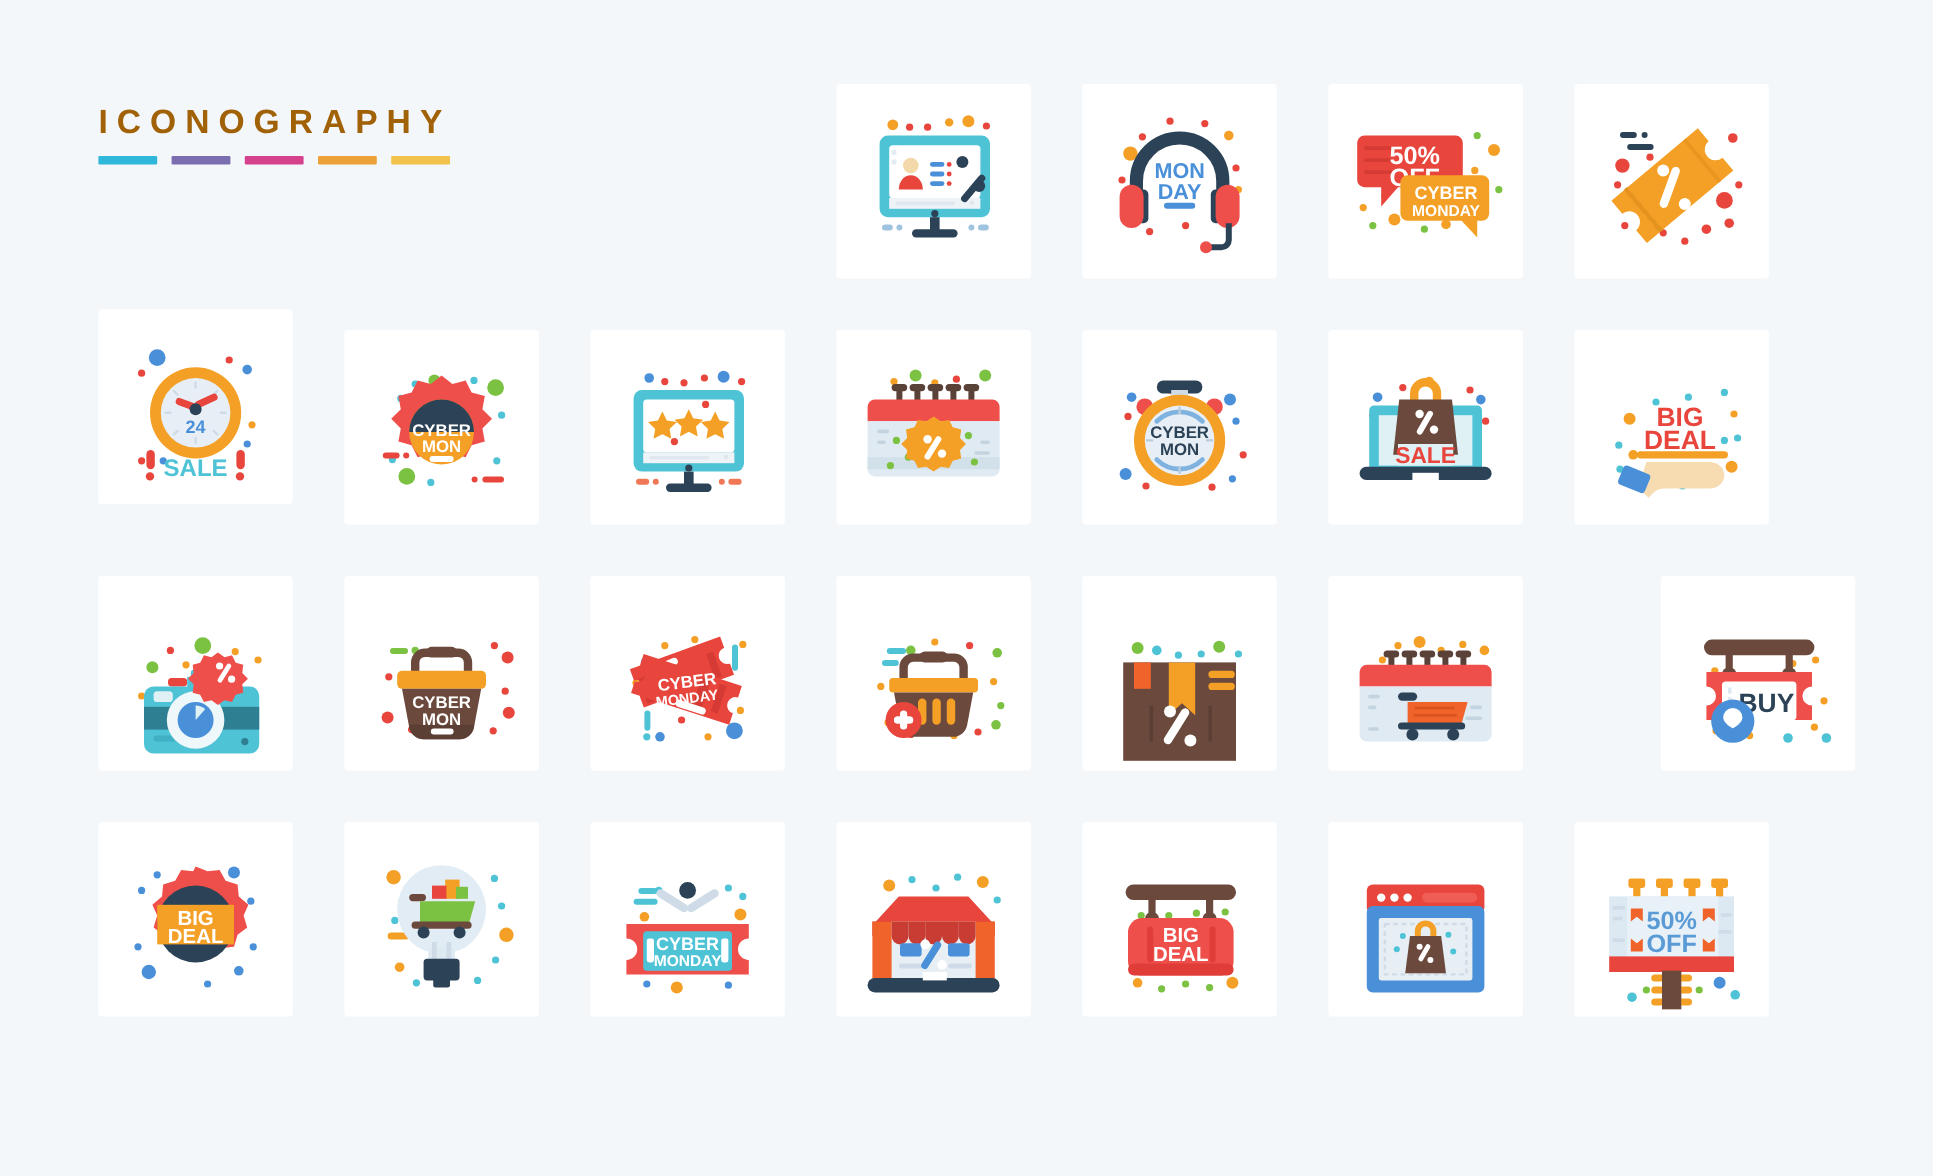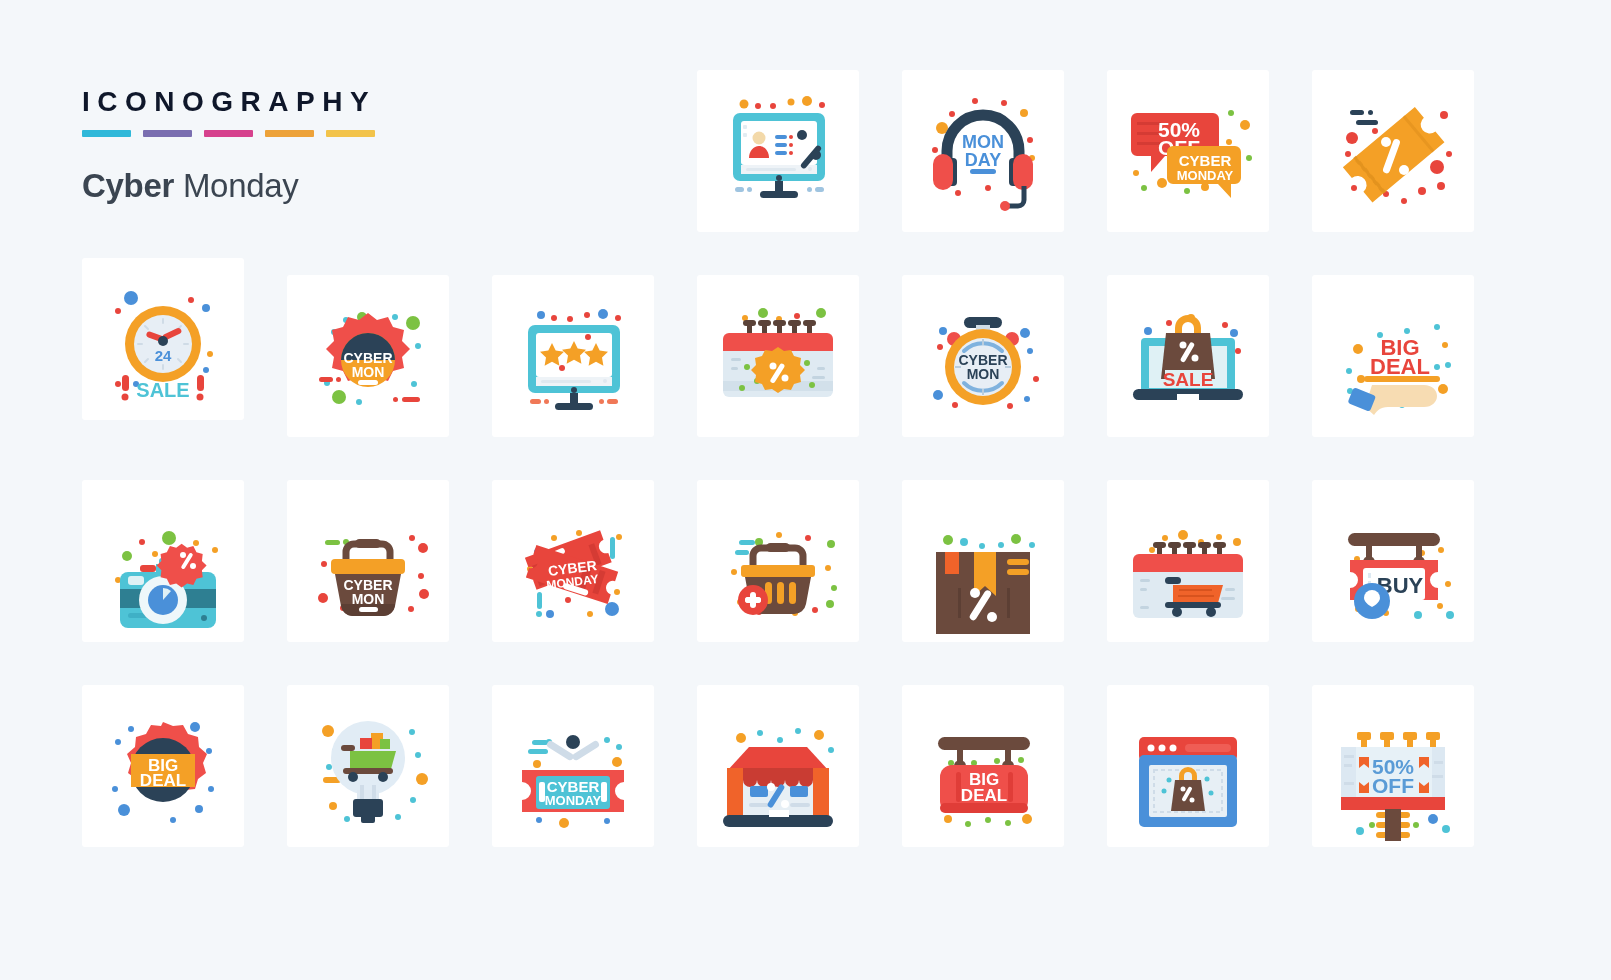--- a/index.html
+++ b/index.html
@@ -8,21 +8,21 @@
     background: #f4f7fa;
     font-family: "Liberation Sans", sans-serif;
     overflow: hidden;
   }
   #root { position: relative; width: 1611px; height: 980px; }
 
   
   .header { position: absolute; left: 82px; top: 88px; }
   .iconography {
     font-size: 28px; font-weight: 700; letter-spacing: 7.5px;
-    color: #0f172a; line-height: 1;
+    color: #a16207; line-height: 1;
     font-family: "Liberation Sans", sans-serif;
   }
   .bars { display: flex; gap: 12px; margin-top: 14px; }
   .bar { width: 49px; height: 7px; border-radius: 1px; }
 
   .subtitle {
     margin-top: 30px; font-size: 33px; font-weight: 700;
     color: #3b4551; letter-spacing: -0.3px;
   }
   .subtitle .light { font-weight: 400; }
@@ -44,23 +44,20 @@
 <div id="root">
 
 <div class="header">
   <div class="iconography">ICONOGRAPHY</div>
   <div class="bars">
     <div class="bar" style="background:#2fb8d9"></div>
     <div class="bar" style="background:#7a6eb0"></div>
     <div class="bar" style="background:#d6418d"></div>
     <div class="bar" style="background:#eda239"></div>
     <div class="bar" style="background:#f2c34a"></div>
-  </div>
-  <div class="subtitle">
-    <span>Cyber</span><span class="light"> Monday</span>
   </div>
 </div>
 
 <div class="grid">
 
 <div class="card" style="left:615px;top:0px">
  <div class="art">
   <svg viewBox="0 0 162 162">
    <circle cx="47" cy="34" r="4.5" fill="#f4a026"></circle>
             <circle cx="61" cy="36" r="3" fill="#e8453c"></circle>
@@ -591,21 +588,21 @@
    <circle cx="70" cy="132" r="5" fill="#2b4257"></circle>
             <circle cx="104" cy="132" r="5" fill="#2b4257"></circle>
    <g stroke="#d8531e" stroke-width="2">
               <line x1="72" y1="110" x2="105" y2="110"></line>
               <line x1="71" y1="116" x2="107" y2="116"></line>
             </g>
   </svg>
  </div>
 </div>
 
-<div class="card" style="left:1230px;top:410px">
+<div class="card" style="left:1302px;top:410px">
  <div class="art">
   <svg viewBox="0 0 162 162">
    <circle cx="45" cy="79" r="3" fill="#f4a026"></circle>
             <circle cx="110" cy="73" r="3" fill="#f4a026"></circle>
    <circle cx="129" cy="70" r="3" fill="#f4a026"></circle>
             <circle cx="136" cy="104" r="3" fill="#f4a026"></circle>
    <circle cx="128" cy="126" r="3" fill="#f4a026"></circle>
             <circle cx="106" cy="135" r="4" fill="#4ec3d6"></circle>
    <circle cx="138" cy="135" r="4" fill="#4ec3d6"></circle>
             <circle cx="74" cy="133" r="3" fill="#f4a026"></circle>

